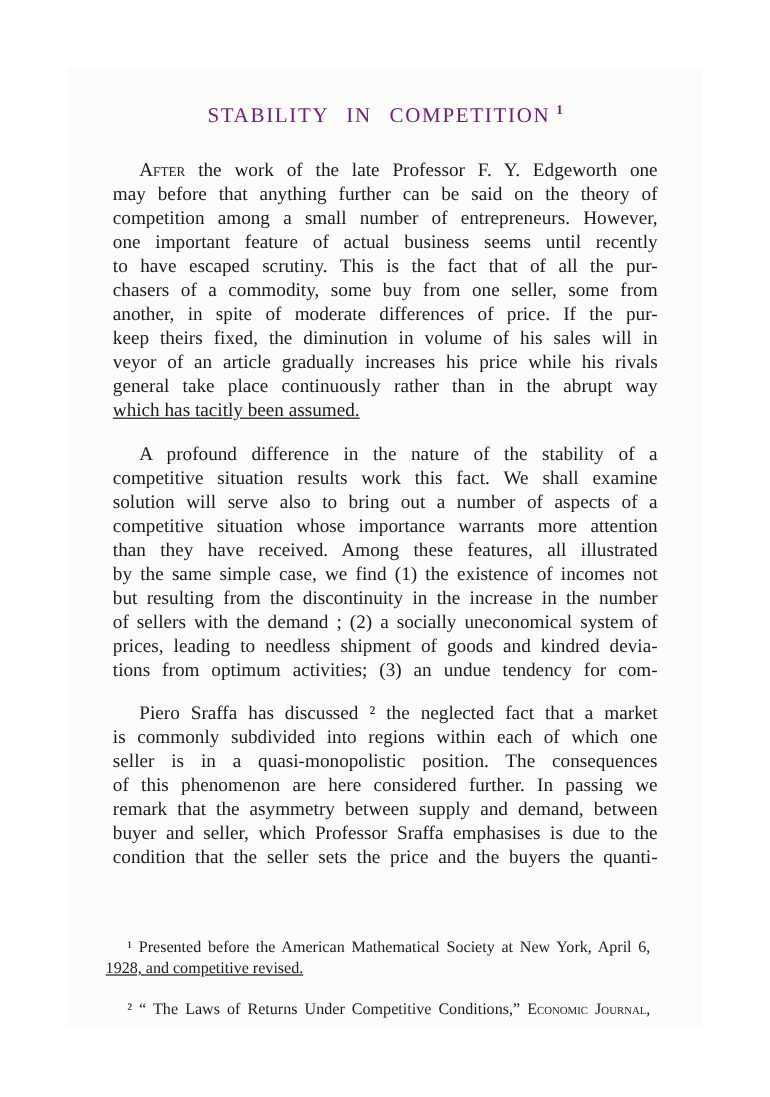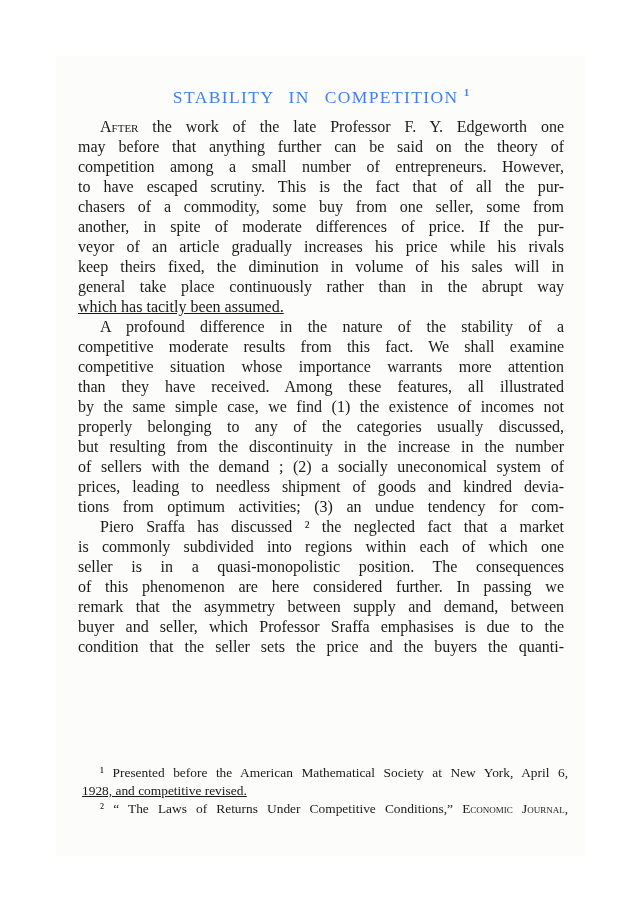--- a/index.html
+++ b/index.html
@@ -23,47 +23,47 @@
   }
   .title {
     position: absolute;
     top: 86px;
     left: 0;
     width: 642px;
     margin: 0;
     text-align: center;
     font-size: 17.5px;
     font-weight: normal;
-    color: #3b82f6;
+    color: #701a75;
     letter-spacing: 1.4px;
     word-spacing: 9px;
   }
   .title .fnref {
     font-size: 11px;
     margin-left: 5px;
     letter-spacing: 0;
     font-weight: bold;
   }
   .bodytext {
     position: absolute;
     left: 78px;
     top: 117px;
     width: 486px;
     font-size: 16px;
     line-height: 20px;
   }
   .footnotes {
     position: absolute;
-    left: 82px;
+    left: 72px;
     top: 764px;
     width: 486px;
     font-size: 13.4px;
     line-height: 18px;
   }
-  .paragraph { margin: 0; }
+  .paragraph { margin: 16px; }
   .line {
     text-align: justify;
     text-align-last: justify;
     white-space: normal;
   }
   .line.last {
     text-align-last: left;
     text-decoration: underline;
   }
   .line.first { padding-left: 22px; }
@@ -75,35 +75,36 @@
 
 <div class="page-bg"></div>
 
 <h1 class="title"><span>STABILITY IN COMPETITION</span><sup class="fnref">1</sup></h1>
 
 <div id="body" class="bodytext">
     <div class="paragraph">
       <div class="line first"><span class="sc">After</span><span> the work of the late Professor F. Y. Edgeworth one</span></div>
       <div class="line"><span>may before that anything further can be said on the theory of</span></div>
       <div class="line"><span>competition among a small number of entrepreneurs. However,</span></div>
+      <div class="line"><span>one important feature of actual business seems until recently</span></div>
       <div class="line"><span>to have escaped scrutiny. This is the fact that of all the pur-</span></div>
       <div class="line"><span>chasers of a commodity, some buy from one seller, some from</span></div>
       <div class="line"><span>another, in spite of moderate differences of price. If the pur-</span></div>
+      <div class="line"><span>keep theirs fixed, the diminution in volume of his sales will in</span></div>
       <div class="line"><span>veyor of an article gradually increases his price while his rivals</span></div>
-      <div class="line"><span>keep theirs fixed, the diminution in volume of his sales will in</span></div>
       <div class="line"><span>general take place continuously rather than in the abrupt way</span></div>
       <div class="line last"><span>which has tacitly been assumed.</span></div>
     </div>
     <div class="paragraph">
       <div class="line first"><span>A profound difference in the nature of the stability of a</span></div>
-      <div class="line"><span>competitive moderate results from this fact. We shall examine</span></div>
+      <div class="line"><span>competitive situation results work this fact. We shall examine</span></div>
+      <div class="line"><span>solution will serve also to bring out a number of aspects of a</span></div>
       <div class="line"><span>competitive situation whose importance warrants more attention</span></div>
       <div class="line"><span>than they have received. Among these features, all illustrated</span></div>
       <div class="line"><span>by the same simple case, we find (1) the existence of incomes not</span></div>
-      <div class="line"><span>properly belonging to any of the categories usually discussed,</span></div>
       <div class="line"><span>but resulting from the discontinuity in the increase in the number</span></div>
       <div class="line"><span>of sellers with the demand ; (2) a socially uneconomical system of</span></div>
       <div class="line"><span>prices, leading to needless shipment of goods and kindred devia-</span></div>
       <div class="line"><span>tions from optimum activities; (3) an undue tendency for com-</span></div>
     </div>
     <div class="paragraph">
       <div class="line first"><span>Piero Sraffa has discussed ² the neglected fact that a market</span></div>
       <div class="line"><span>is commonly subdivided into regions within each of which one</span></div>
       <div class="line"><span>seller is in a quasi-monopolistic position. The consequences</span></div>
       <div class="line"><span>of this phenomenon are here considered further. In passing we</span></div>

